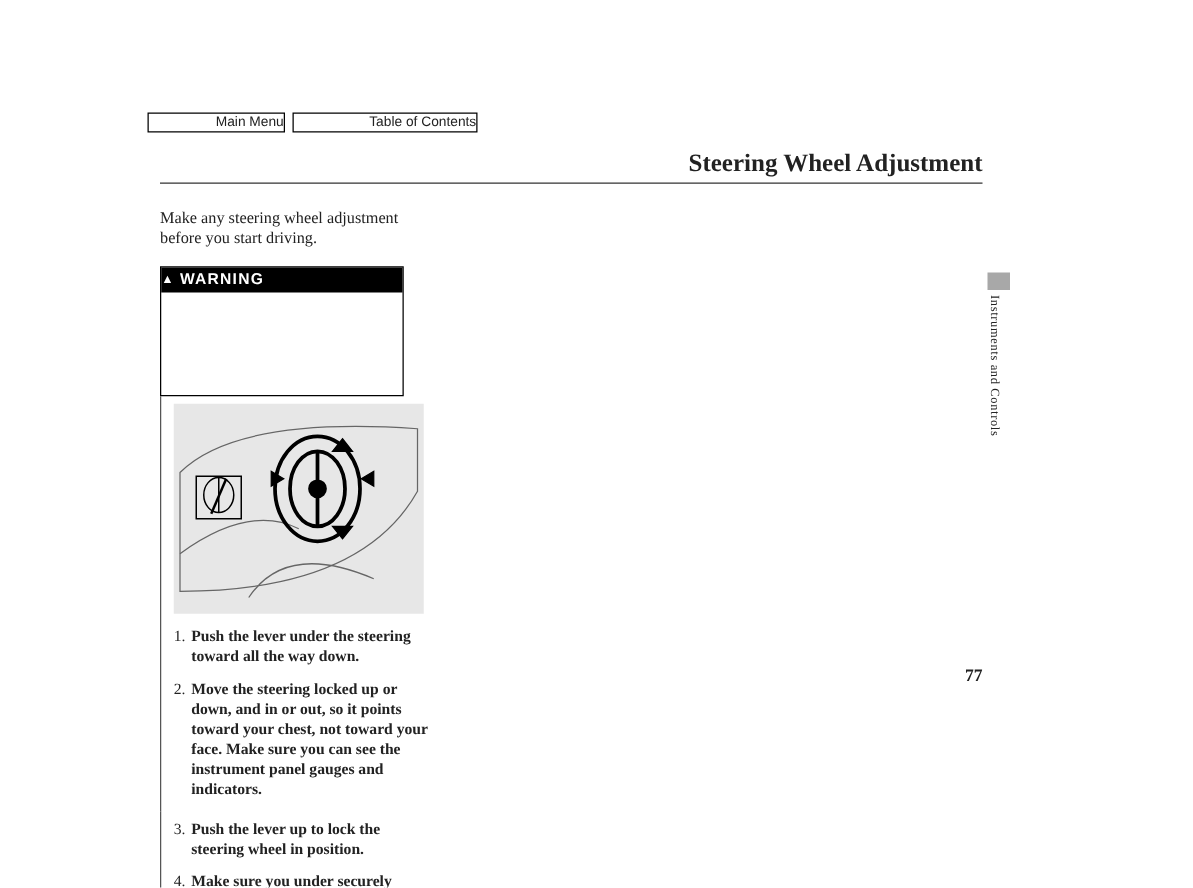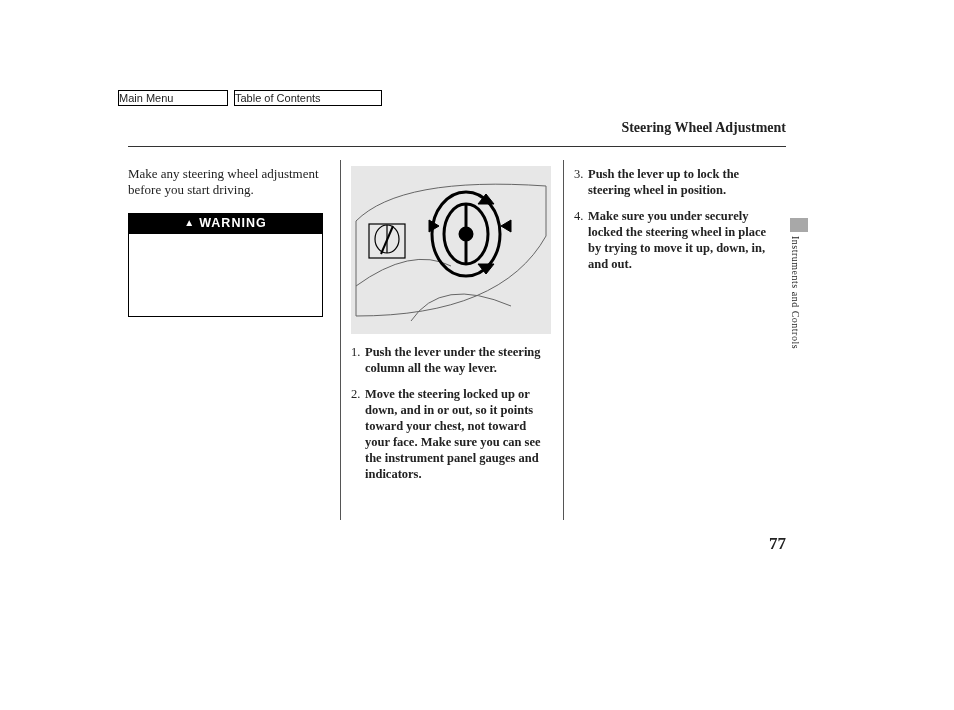--- a/index.html
+++ b/index.html
@@ -28,53 +28,54 @@
     display: flex;
     gap: 6px;
   }
   .nav-btn {
     border: 1.5px solid #000;
     background: #fff;
     font-family: Arial, Helvetica, sans-serif;
     font-size: 11px;
     height: 16px;
     line-height: 14px;
-    text-align: left;
+    text-align: right;
     box-sizing: border-box;
     cursor: pointer;
   }
   .nav-btn.main { width: 110px; }
   .nav-btn.toc  { width: 148px; }
 
   
   .title-row {
     position: absolute;
     top: 120px;
     right: 168px;
     font-family: Georgia, "Times New Roman", serif;
     font-weight: bold;
-    font-size: 14px;
+    font-size: 20px;
   }
   .hr {
     position: absolute;
     top: 146px;
     left: 128px;
     right: 168px;
     height: 0;
     border-bottom: 1px solid #333;
   }
 
   
   .cols {
     position: absolute;
     top: 160px;
     left: 128px;
     right: 168px;
     height: 360px;
     display: flex;
+    flex-direction: column;
   }
   .col {
     width: 206px;
     padding: 6px 10px 0 0;
     font-size: 13px;
     line-height: 1.25;
   }
   .col + .col {
     border-left: 0.5px solid #555;
     padding-left: 10px;
@@ -82,21 +83,21 @@
   .intro { margin-bottom: 14px; }
   .warning-box {
     border: 1.5px solid #000;
     height: 104px;
     width: 195px;
     box-sizing: border-box;
   }
   .warning-header {
     background: #000;
     color: #fff;
-    text-align: center;
+    text-align: left;
     font-family: Arial, Helvetica, sans-serif;
     font-weight: bold;
     font-size: 12.5px;
     letter-spacing: 1px;
     padding: 2px 0 3px 0;
   }
   .warning-header .tri {
     display: inline-block;
     margin-right: 4px;
     font-size: 10px;
@@ -143,21 +144,21 @@
     letter-spacing: 0.5px;
     color: #222;
   }
 
   
   .page-num {
     position: absolute;
     right: 168px;
     top: 534px;
     font-weight: bold;
-    font-size: 17px;
+    font-size: 14px;
     font-family: Georgia, "Times New Roman", serif;
   }
   .page-num::before {
     content: "";
     display: block;
     position: absolute;
     right: 0;
     top: -6px;
     width: 619px;
     border-top: 0; 
@@ -210,21 +211,21 @@
           <g fill="none" stroke="#000" stroke-width="1.2">
             <rect x="18" y="58" width="36" height="34"></rect>
             <ellipse cx="36" cy="73" rx="12" ry="14"></ellipse>
             <line x1="36" y1="59" x2="36" y2="87"></line>
             <line x1="30" y1="88" x2="42" y2="60" stroke-width="2"></line>
           </g>
         </svg>
       </div>
       <div class="step">
         <div class="step-num">1.</div>
-        <div class="step-txt">Push the lever under the steering column all the way lever.</div>
+        <div class="step-txt">Push the lever under the steering toward all the way down.</div>
       </div>
       <div class="step">
         <div class="step-num">2.</div>
         <div class="step-txt">Move the steering locked up or down, and in or out, so it points toward your chest, not toward your face. Make sure you can see the instrument panel gauges and indicators.</div>
       </div>
     </div>
 
     <div class="col">
       <div class="step">
         <div class="step-num">3.</div>

